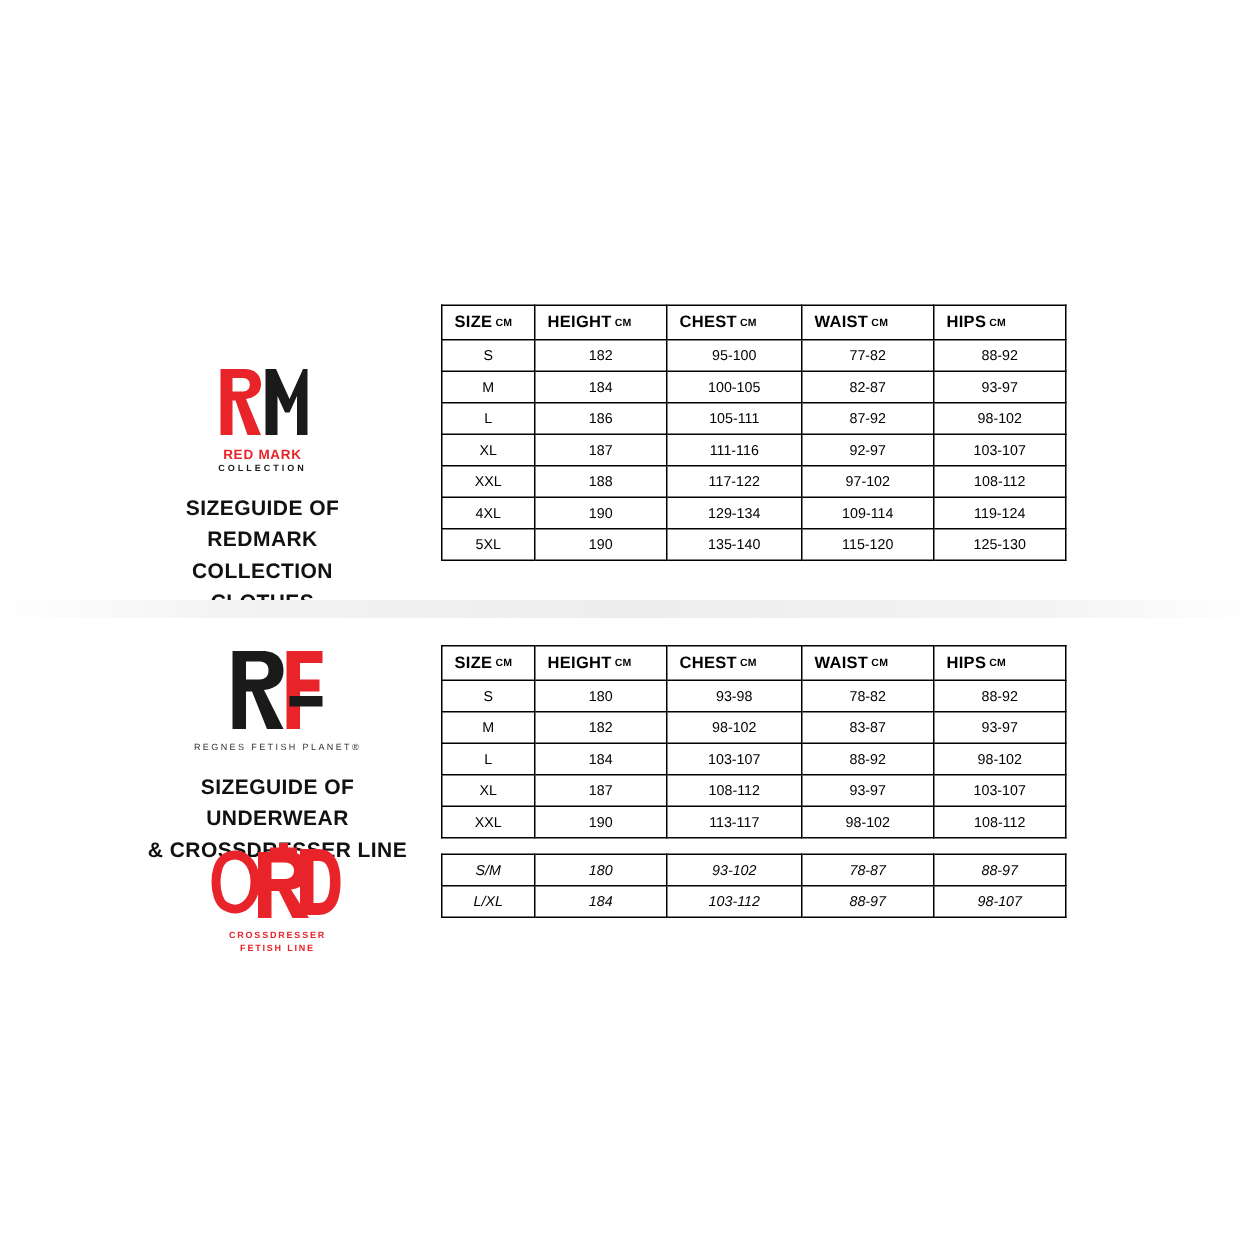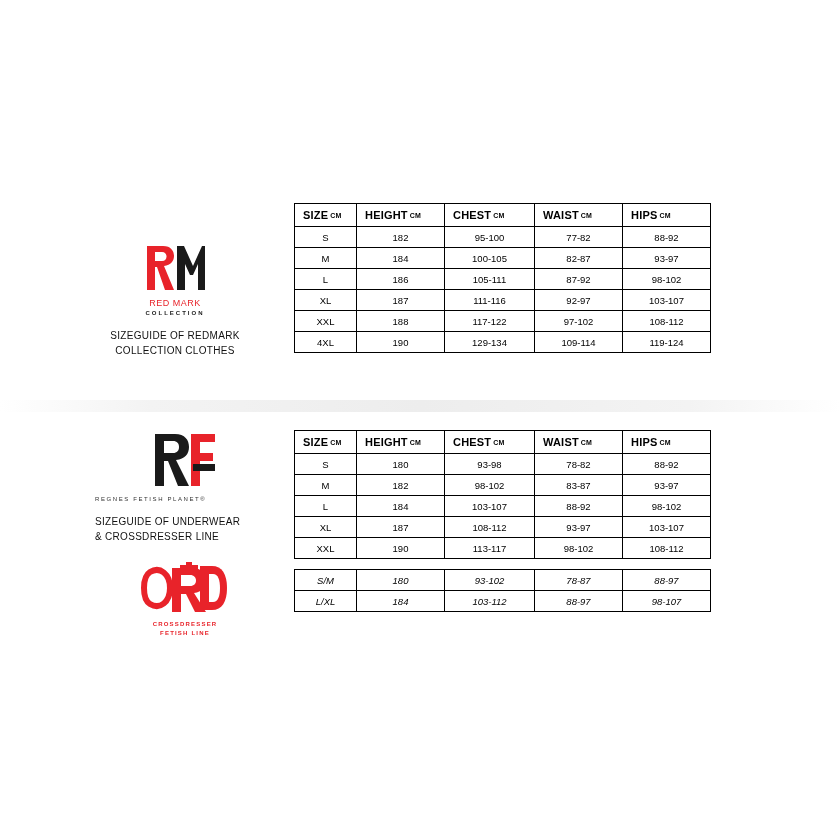--- a/index.html
+++ b/index.html
@@ -44,57 +44,57 @@
     left: 95px;
     top: 55px;
     width: 160px;
     text-align: center;
   }
   .brand-col-2 {
     position: absolute;
     left: 95px;
     top: 18px;
     width: 180px;
-    text-align: left;
+    text-align: center;
   }
   .brand-col-3 {
     position: absolute;
     left: 95px;
     top: 148px;
     width: 180px;
     text-align: center;
   }
 
   
   .rm-logo {
     width: 64px;
     height: 52px;
     margin: 0 auto 6px auto;
     position: relative;
   }
   .rm-logo svg { display:block; }
 
   .brand-name {
     font-size: 9px;
-    font-weight: normal;
+    font-weight: bold;
     letter-spacing: 0.5px;
     color: #e8232a;
     line-height: 1.25;
   }
   .brand-sub {
     font-size: 6px;
     font-weight: bold;
     letter-spacing: 2px;
     color: #1a1a1a;
     margin-top: 1px;
   }
   .brand-caption {
     margin-top: 12px;
-    font-size: 10px;
-    font-weight: normal;
+    font-size: 14px;
+    font-weight: bold;
     line-height: 1.5;
     letter-spacing: 0.3px;
     color: #111111;
   }
 
   
   .rfp-logo {
     width: 72px;
     height: 58px;
     margin: 0 auto 8px auto;
@@ -245,20 +245,27 @@
           <td>117-122</td>
           <td>97-102</td>
           <td>108-112</td>
         </tr>
         <tr>
           <td>4XL</td>
           <td>190</td>
           <td>129-134</td>
           <td>109-114</td>
           <td>119-124</td>
+        </tr>
+        <tr>
+          <td>5XL</td>
+          <td>190</td>
+          <td>135-140</td>
+          <td>115-120</td>
+          <td>125-130</td>
         </tr>
       </tbody>
     </table>
   </div>
 
   <div class="divider"></div>
 
   <div class="section-two">
 
     <div class="brand-col-2">

